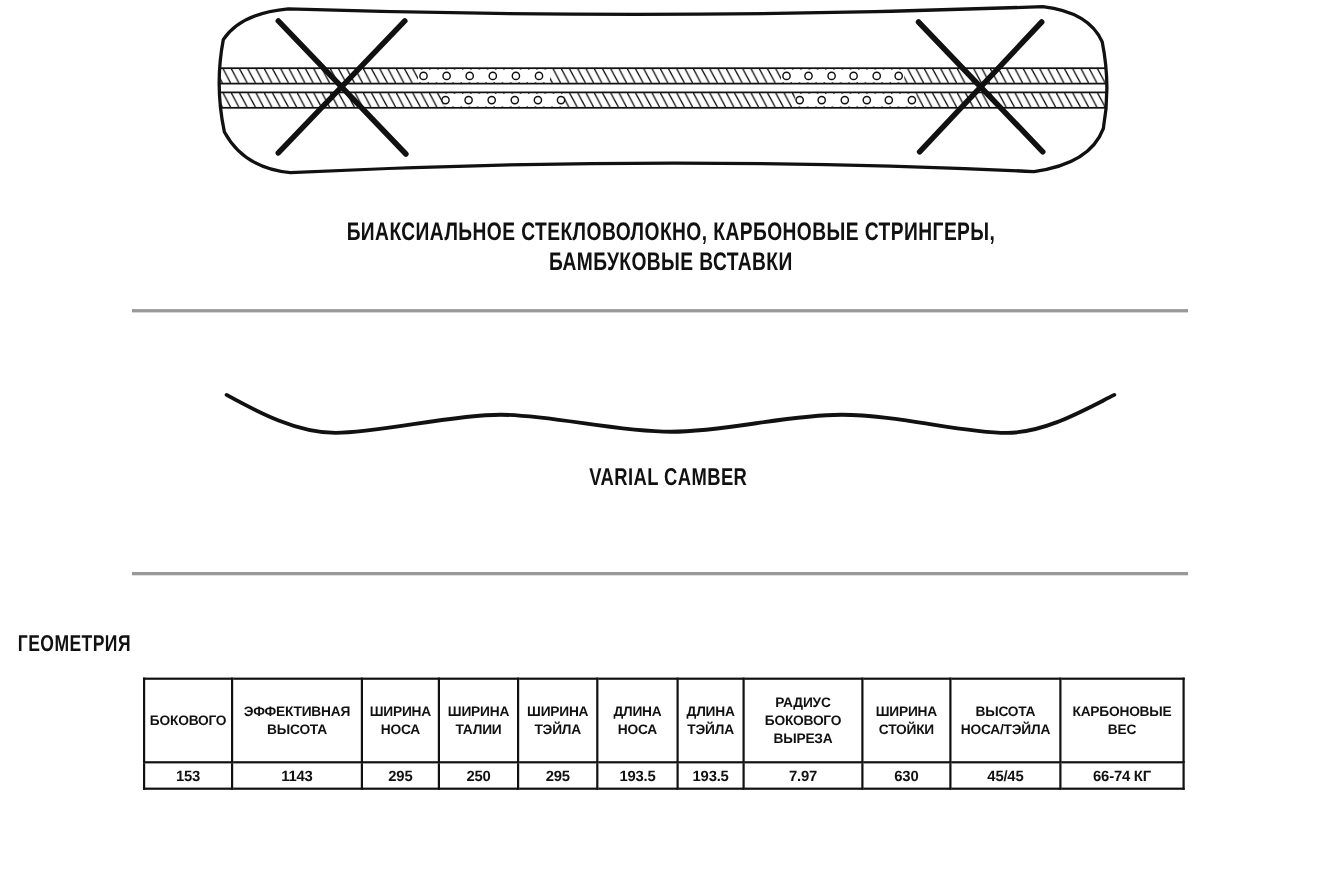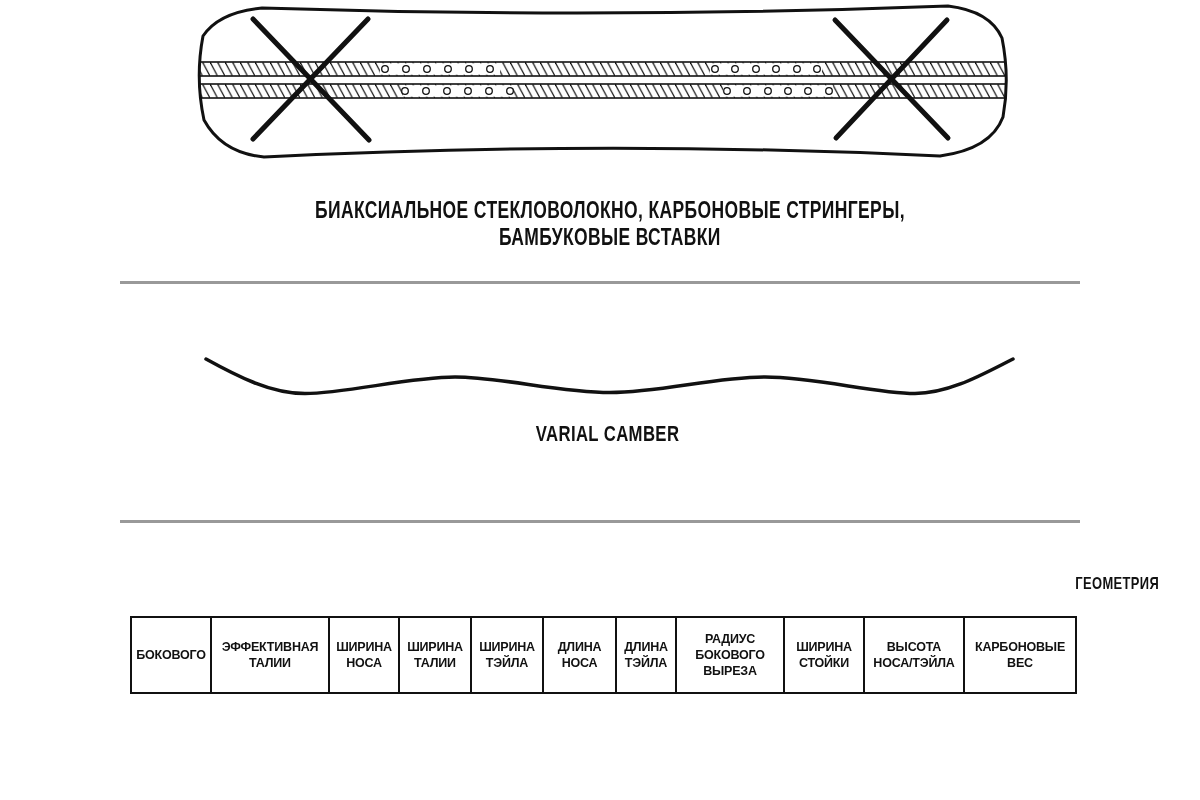--- a/index.html
+++ b/index.html
@@ -14,22 +14,22 @@
   .note{
     left:0;top:197px;width:1220px;text-align:center;
     font-size:23px;font-weight:bold;line-height:27px;letter-spacing:0.5px;
   }
   .divider{height:3px;background:#999999;left:120px;width:960px;}
   .profile-label{
     left:8px;top:421px;width:1200px;text-align:center;
     font-size:22px;font-weight:bold;letter-spacing:0.5px;
   }
   .geo-title{
-    left:0;top:574px;width:1172px;text-align:right;
-    font-size:17px;font-weight:bold;letter-spacing:0.5px;
+    left:0;top:574px;width:1172px;text-align:left;
+    font-size:21px;font-weight:bold;letter-spacing:0.5px;
   }
   table.geo{
     position:absolute;left:130px;top:616px;width:945px;
     border-collapse:collapse;table-layout:fixed;
   }
   table.geo th, table.geo td{
     border:2px solid #111111;text-align:center;vertical-align:middle;
     padding:0 2px;overflow:hidden;
   }
   table.geo th{
@@ -141,27 +141,40 @@
       <col style="width:73px">
       <col style="width:60px">
       <col style="width:108px">
     <col style="width:80px">
       <col style="width:100px">
       <col style="width:112px">
   </colgroup>
   <thead>
     <tr>
       <th>БОКОВОГО</th>
-      <th>ЭФФЕКТИВНАЯ ТАЛИИ</th>
+      <th>ЭФФЕКТИВНАЯ ВЫСОТА</th>
       <th>ШИРИНА НОСА</th>
       <th>ШИРИНА ТАЛИИ</th>
       <th>ШИРИНА ТЭЙЛА</th>
       <th>ДЛИНА НОСА</th>
       <th>ДЛИНА ТЭЙЛА</th>
       <th>РАДИУС БОКОВОГО ВЫРЕЗА</th>
       <th>ШИРИНА СТОЙКИ</th>
       <th>ВЫСОТА НОСА/ТЭЙЛА</th>
       <th>КАРБОНОВЫЕ ВЕС</th>
     </tr>
   </thead>
   <tbody>
+    <tr>
+      <td>153</td>
+      <td>1143</td>
+      <td>295</td>
+      <td>250</td>
+      <td>295</td>
+      <td>193.5</td>
+      <td>193.5</td>
+      <td>7.97</td>
+      <td>630</td>
+      <td>45/45</td>
+      <td>66-74 КГ</td>
+    </tr>
   </tbody>
 </table>
 
 </body></html>

